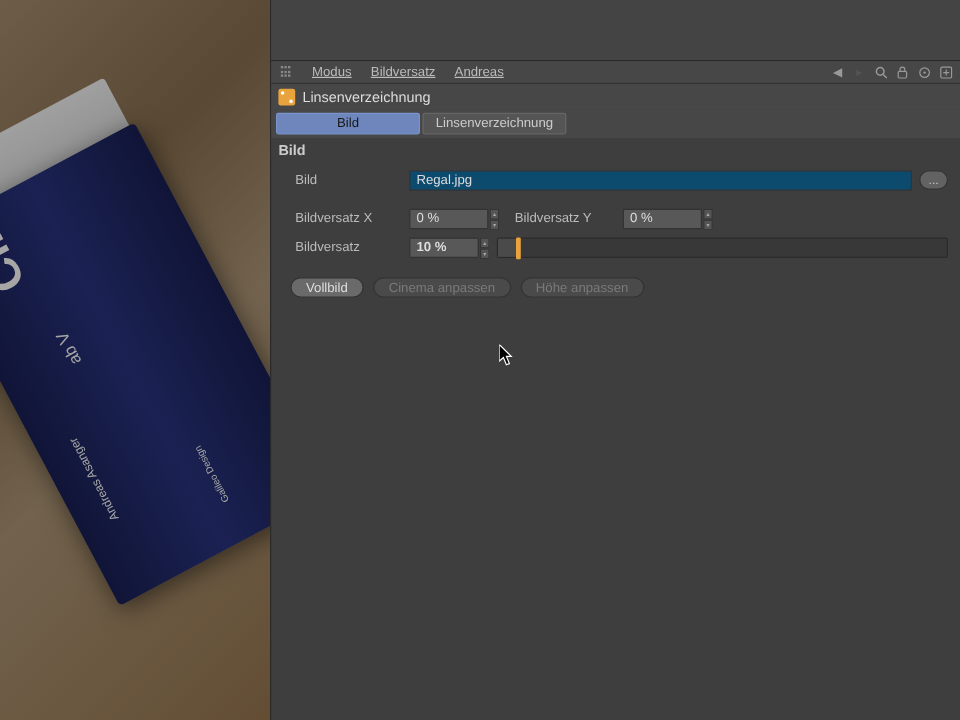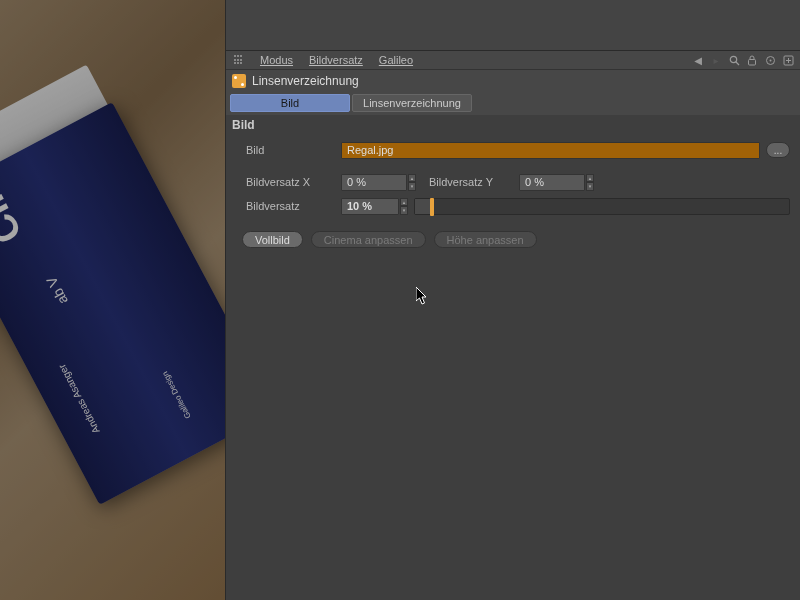--- a/index.html
+++ b/index.html
@@ -29,21 +29,21 @@
 .obj-icon::before { left:2px; top:2px; }
 .obj-icon::after { right:2px; bottom:2px; }
 .subtabs { display:flex; padding:3px 4px; gap:2px; background:#474747; }
 .subtab { padding:2px 0; font-size:11px; text-align:center; border-radius:2px; cursor:pointer; }
 .subtab.active { background:#6e86bb; color:#181818; border:1px solid #7a93cc; width:120px; }
 .subtab.inactive { background:#555; color:#ccc; border:1px solid #666; width:120px; }
 .section-header { background:#3e3e3e; color:#ccc; font-size:12px; font-weight:bold; padding:3px 6px; }
 .form { padding:4px 10px 8px 20px; }
 .row { display:flex; align-items:center; min-height:22px; margin-bottom:2px; font-size:11px; color:#bbb; }
 .label { width:95px; }
-.text-input { flex:0 0 auto; height:17px; background:#a16207; border:1px solid #333; color:#ddd; padding:0 5px; font-size:11px; border-radius:1px; }
+.text-input { flex:0 0 auto; height:17px; background:#0c4a6e; border:1px solid #333; color:#ddd; padding:0 5px; font-size:11px; border-radius:1px; }
 .num-input { width:66px; height:17px; background:#585858; border:1px solid #333; color:#ddd; padding:0 5px; font-size:11px; border-radius:1px; position:relative; }
 .stepper { width:8px; height:17px; display:flex; flex-direction:column; margin-left:1px; }
 .stepper div { flex:1; background:#555; border:1px solid #333; font-size:5px; color:#aaa; display:flex; align-items:center; justify-content:center; cursor:pointer; }
 .dropdown { height:17px; background:#575757; border:1px solid #333; color:#ddd; padding:0 5px; font-size:11px; border-radius:1px; display:flex; align-items:center; justify-content:space-between; cursor:pointer; }
 .dropdown::after { content:'▾'; font-size:8px; color:#aaa; }
 .ellipsis-btn { margin-left:6px; width:24px; height:16px; background:#626262; border:1px solid #333; border-radius:8px; color:#ccc; font-size:10px; display:flex; align-items:center; justify-content:center; cursor:pointer; }
 .slider-track { flex:1; height:17px; background:#383838; border:1px solid #2a2a2a; border-radius:2px; position:relative; margin-left:6px; }
 .slider-fill { position:absolute; left:0; top:0; bottom:0; width:4%; background:#4a4a4a; }
 .slider-thumb { position:absolute; top:-1px; left:4%; width:4px; height:18px; background:#e8a33d; border-radius:1px; }
 .btn-row { display:flex; gap:8px; padding:4px 10px 4px 16px; }
@@ -82,21 +82,21 @@
         <span></span>
         <span></span>
         <span></span>
         <span></span>
         <span></span>
         <span></span>
         <span></span>
       </span>
     <span>Modus</span>
     <span>Bildversatz</span>
-    <span>Galileo</span>
+    <span>Andreas</span>
     <div class="menubar-right">
       <span class="mb-icon">◀</span>
       <span class="mb-icon" style="color:#555">▸</span>
       <span class="mb-icon">
           <svg width="11" height="11" viewBox="0 0 11 11">
             <circle cx="4.5" cy="4.5" r="3.2" fill="none" stroke="#999" stroke-width="1.2"></circle>
             <line x1="7" y1="7" x2="10" y2="10" stroke="#999" stroke-width="1.2"></line>
           </svg>
         </span>
       <span class="mb-icon">

